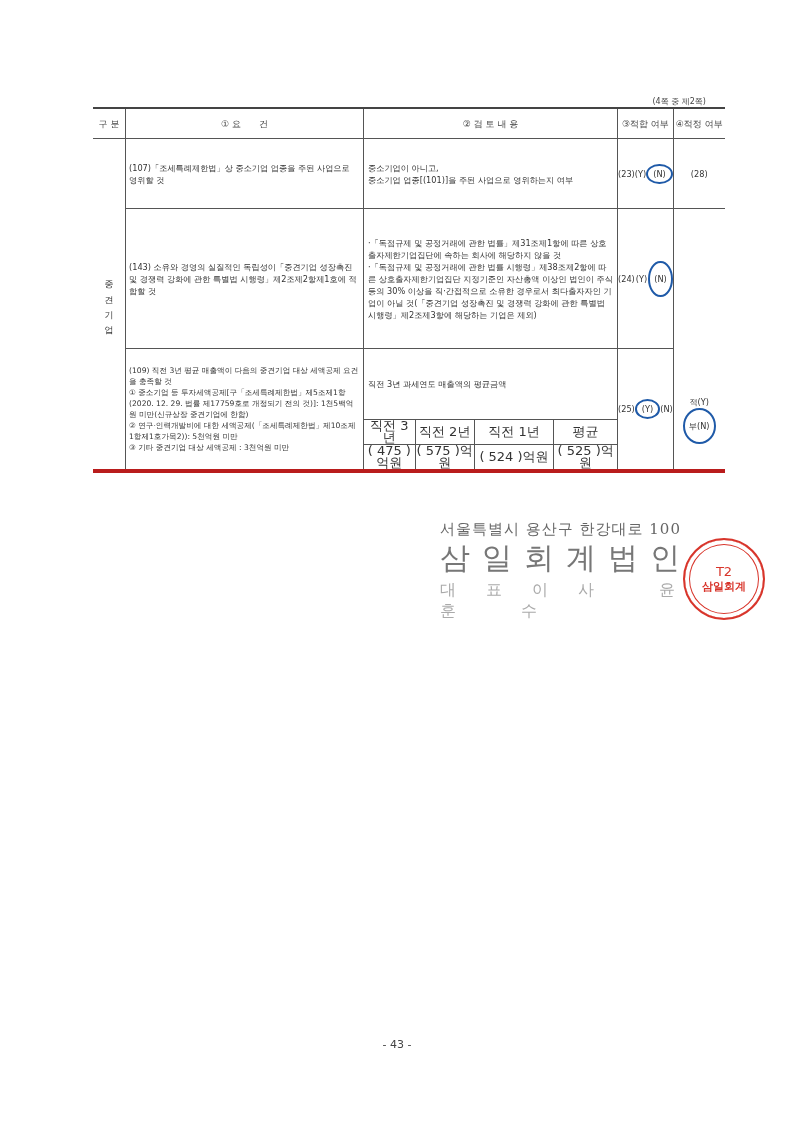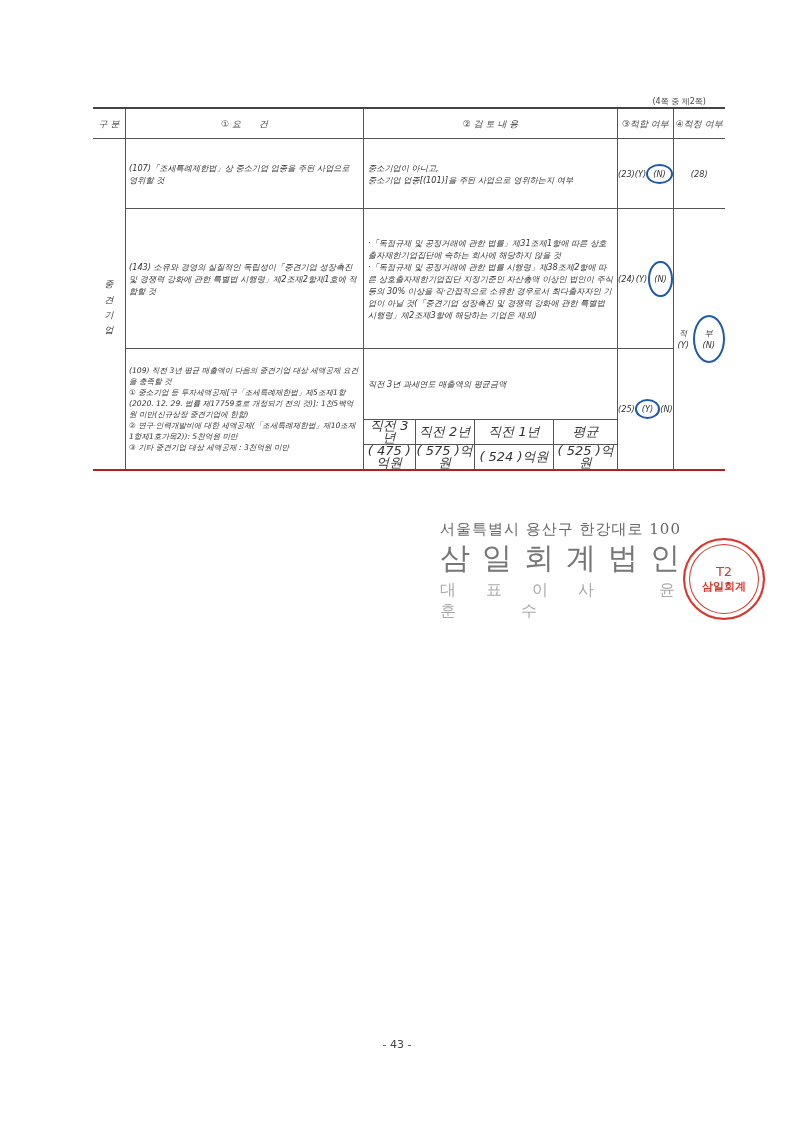--- a/index.html
+++ b/index.html
@@ -1,20 +1,20 @@
 <!DOCTYPE html>
 <html><head>
 <meta charset="utf-8">
 <style>
   html,body{margin:0;padding:0;background:#fff;}
   body{width:794px;height:1123px;position:relative;font-family:"DejaVu Sans","Liberation Sans",sans-serif;color:#333;overflow:hidden;}
   .page-count{position:absolute;left:620px;top:96px;width:86px;text-align:right;font-size:8px;color:#444;}
   table.main{position:absolute;left:93px;top:107px;border-collapse:collapse;font-size:8.2px;line-height:12px;table-layout:fixed;}
   table.main td, table.main th{border:1px solid #555;padding:0;vertical-align:middle;}
-  table.main{border-top:2px solid #444;border-bottom:2px solid #b91c1c;font-style:italic;}
+  table.main{border-top:2px solid #444;border-bottom:4px solid #b91c1c;}
   table.main tr > *:first-child{border-left:none;}
   table.main tr > *:last-child{border-right:none;}
   th{font-weight:normal;font-size:9px;height:29px;color:#444;}
   .c-cat{width:32px;text-align:center;}
   .c-req{width:237px;}
   .c-rev{width:253px;}
   .c-fit{width:39px;text-align:center;margin-top:40px;}
   .c-ok{width:51px;text-align:center;}
   .req-text{padding:0 3px;}
   .rev-text{padding:0 4px;}
@@ -86,21 +86,21 @@
       </div>
     </td>
     <td class="c-fit">
       <div class="marks" style="height:125px;">
         <span>(24)</span>
         <span>(Y)</span>
         <span class="circled" style="padding:10px 4px;">(N)</span>
       </div>
     </td>
     <td class="c-ok" rowspan="2">
-      <div style="display:flex;flex-direction:row;justify-content:space-between;height:250px;align-items:center;">
+      <div style="display:flex;flex-direction:column;justify-content:flex-end;height:250px;align-items:center;">
         <div style="height:40px;"></div>
         <span>적(Y)</span>
         <span class="circ-big">부(N)</span>
         <div style="height:20px;"></div>
       </div>
     </td>
   </tr>
 
   <tr style="height:118px">
     <td class="c-req">

